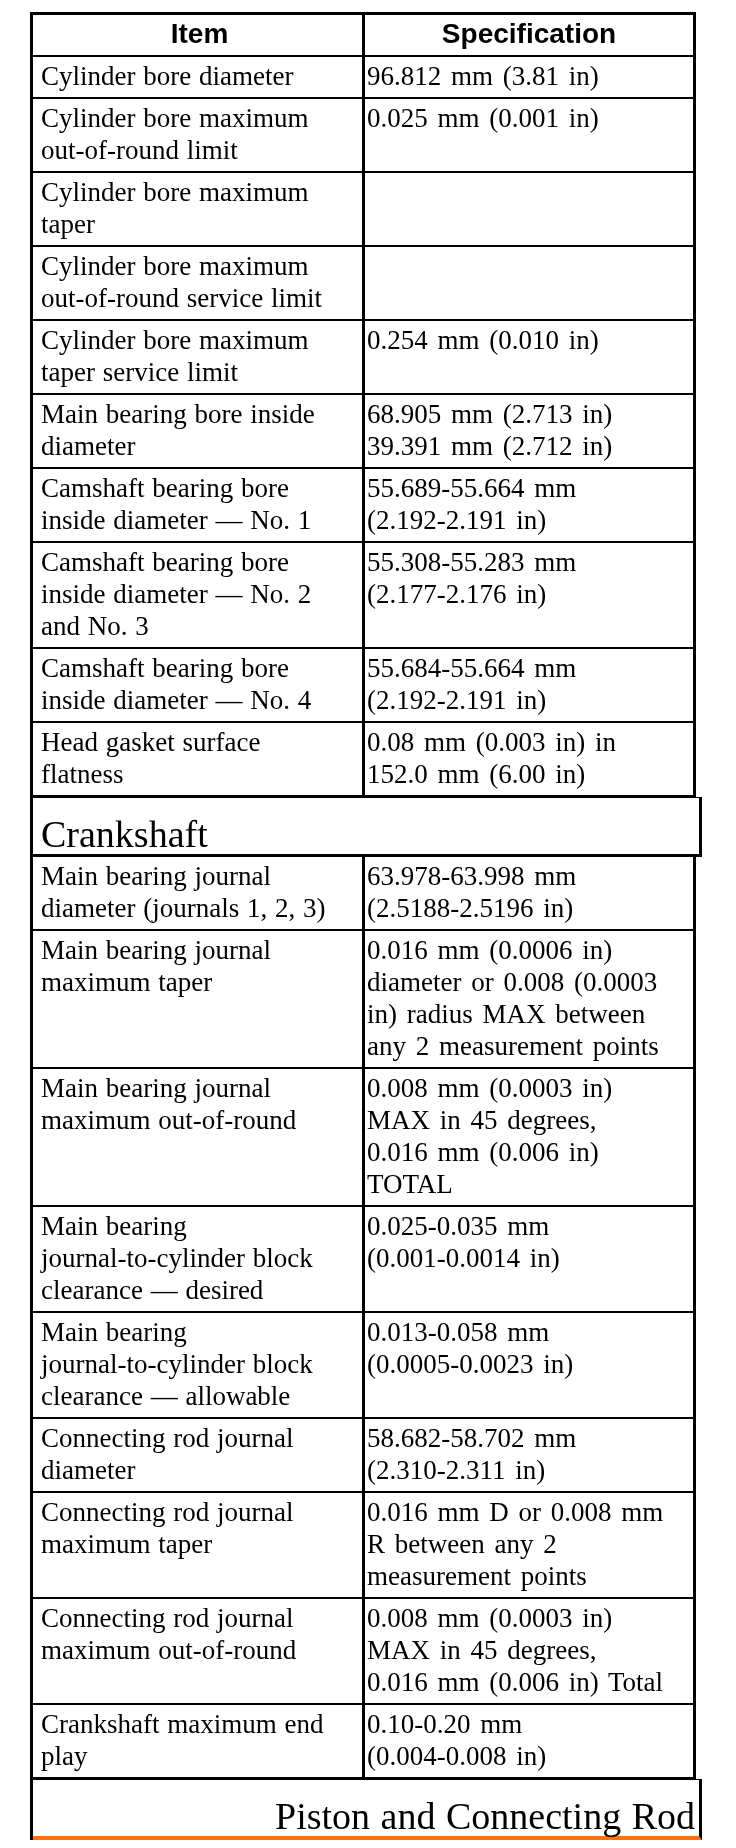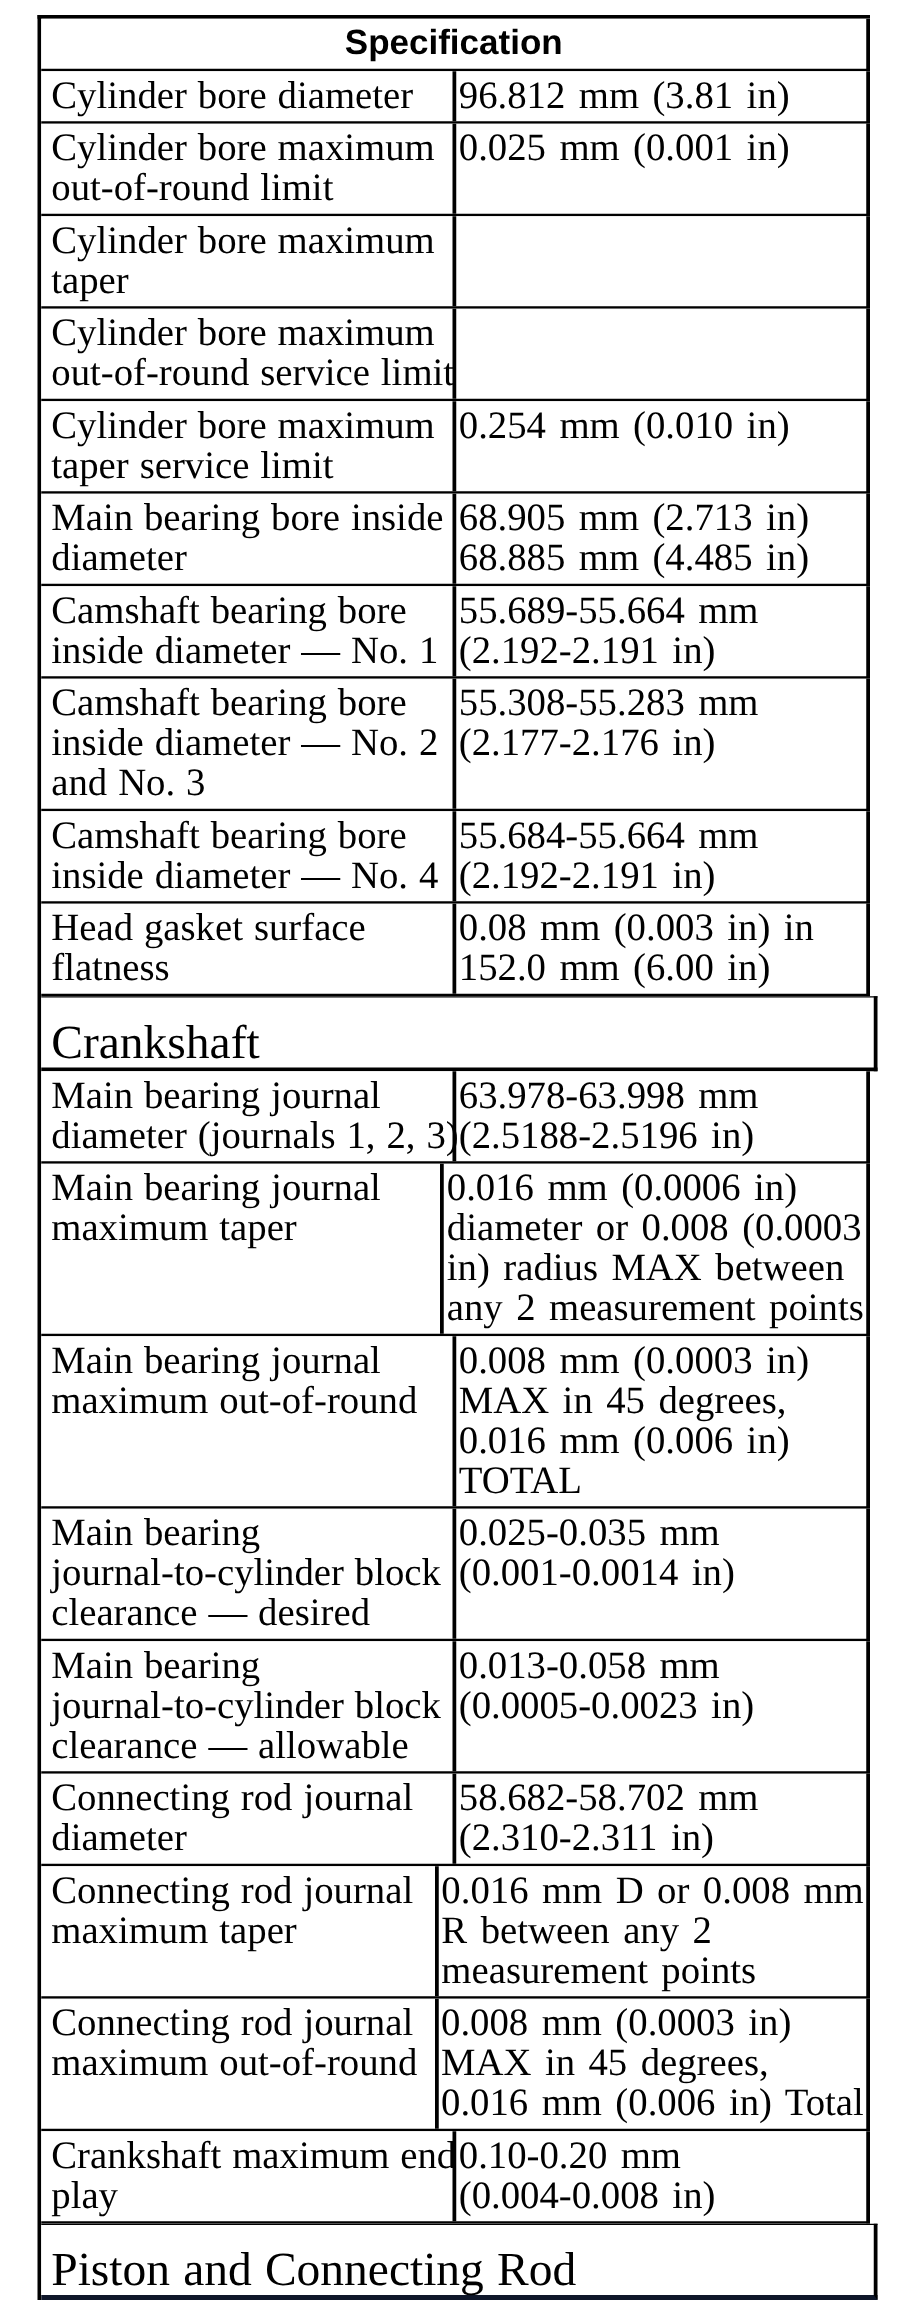--- a/index.html
+++ b/index.html
@@ -24,21 +24,21 @@
   }
   .row {
     display: flex;
     border-right: 3px solid #000;
     border-bottom: 2px solid #000;
     background: #ffffff;
   }
   .cell {
     box-sizing: border-box;
     white-space: pre;
-    font-size: 31px;
+    font-size: 27px;
     line-height: 32px;
     padding-top: 3px;
     padding-bottom: 5px;
   }
   .cell-item {
     width: 332px;
     border-right: 3px solid #000;
     padding-left: 8px;
     padding-right: 4px;
     text-align: left;
@@ -68,29 +68,31 @@
     font-weight: normal;
     font-size: 38px;
     line-height: 32px;
     padding: 4px 4px 4px 8px;
     box-sizing: border-box;
     white-space: pre;
     word-spacing: 1px;
     margin-top: 16px;
   }
   .row:last-child {
-    border-bottom: 4px solid #0f172a;
+    border-bottom: 4px solid #f97316;
+    text-align: right;
   }
 </style>
 </head>
 <body>
 
 <div class="spec-table">
 
   <div class="row header-row">
+    <div class="cell cell-item">Item</div>
     <div class="cell cell-spec">Specification</div>
   </div>
 
   <div class="row">
     <div class="cell cell-item">Cylinder bore diameter</div>
     <div class="cell cell-spec">96.812 mm (3.81 in)</div>
   </div>
 
   <div class="row">
     <div class="cell cell-item">Cylinder bore maximum
@@ -111,21 +113,21 @@
   <div class="row">
     <div class="cell cell-item">Cylinder bore maximum
 taper service limit</div>
     <div class="cell cell-spec">0.254 mm (0.010 in)</div>
   </div>
 
   <div class="row">
     <div class="cell cell-item">Main bearing bore inside
 diameter</div>
     <div class="cell cell-spec">68.905 mm (2.713 in)
-68.885 mm (4.485 in)</div>
+39.391 mm (2.712 in)</div>
   </div>
 
   <div class="row">
     <div class="cell cell-item">Camshaft bearing bore
 inside diameter — No. 1</div>
     <div class="cell cell-spec">55.689-55.664 mm
 (2.192-2.191 in)</div>
   </div>
 
   <div class="row">

